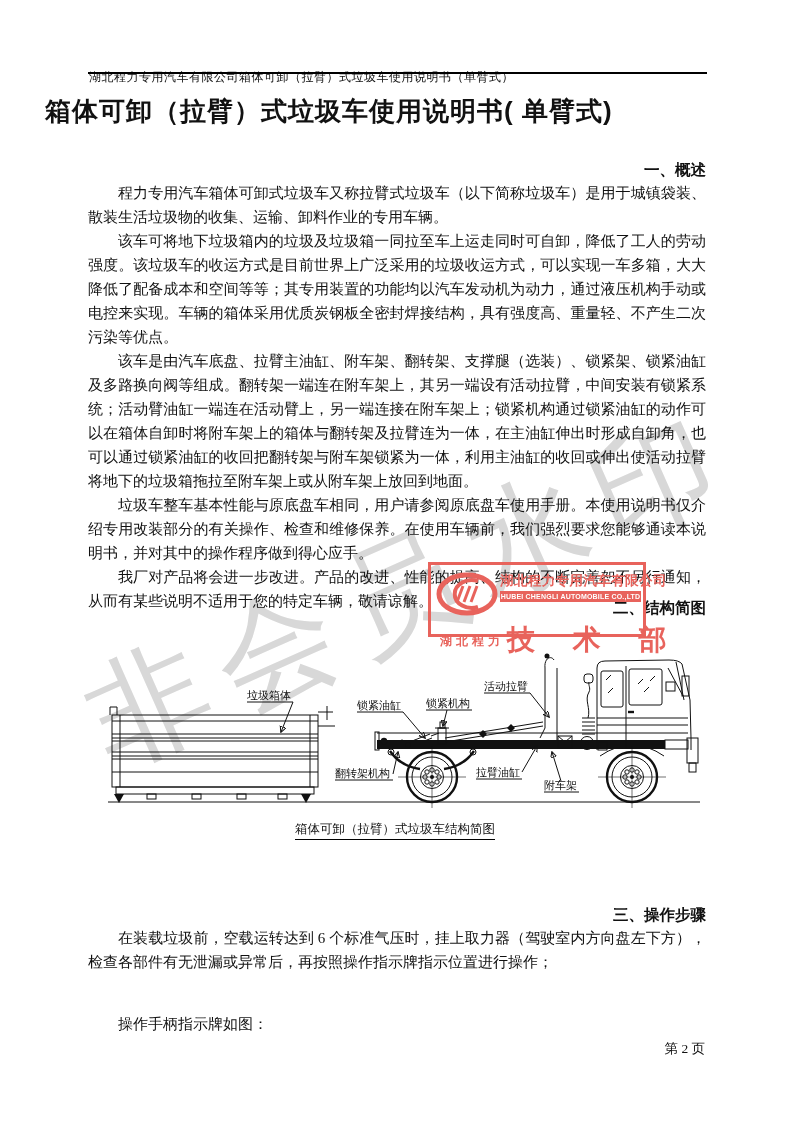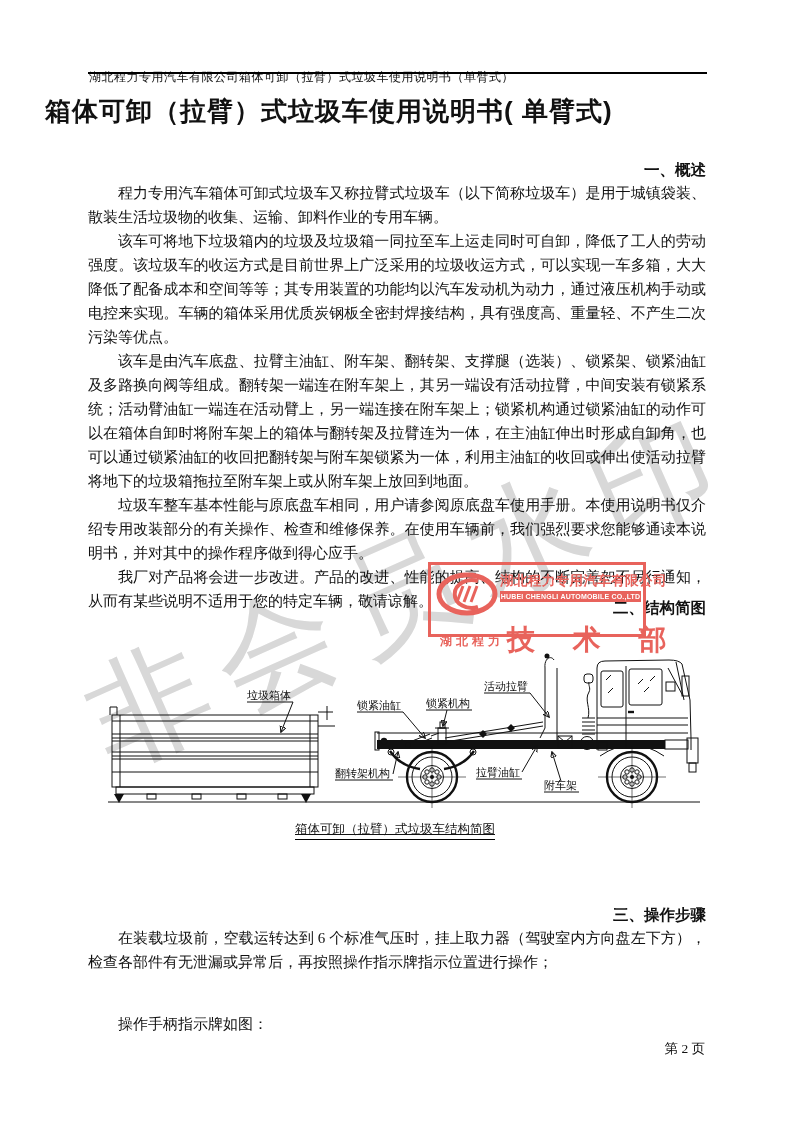--- a/index.html
+++ b/index.html
@@ -82,21 +82,20 @@
   .diagram text{
     stroke:none;fill:#111;font-size:11px;
     font-family:"Liberation Serif","DejaVu Serif",serif;
   }
   .diagram .thin{stroke-width:.6;}
   .diagram .thick{stroke-width:2.4;}
   .caption{
     position:absolute;left:295px;top:821px;z-index:2;
     font-size:12.5px;border-bottom:1px solid #000;padding-bottom:1px;
     white-space:nowrap;
-    text-decoration:underline;
   }
   
   .footer{
     position:absolute;right:88px;top:1040px;z-index:1;font-size:13.5px;
   }
 </style>
 </head>
 <body>
 
 <div class="page">

